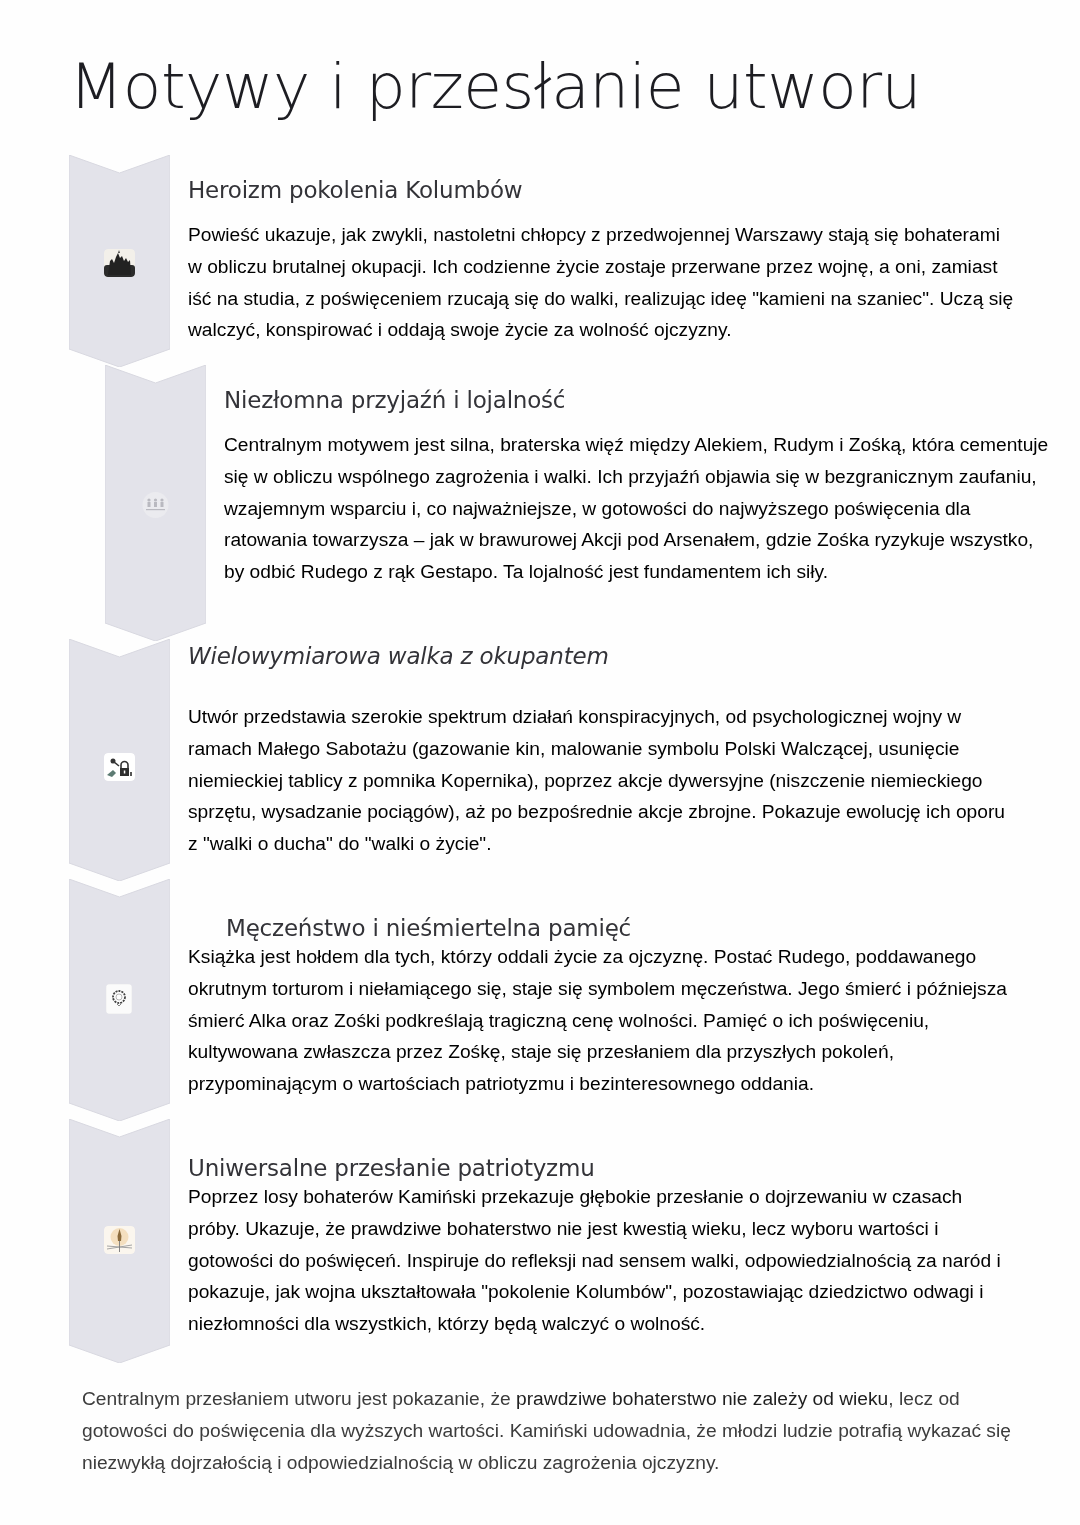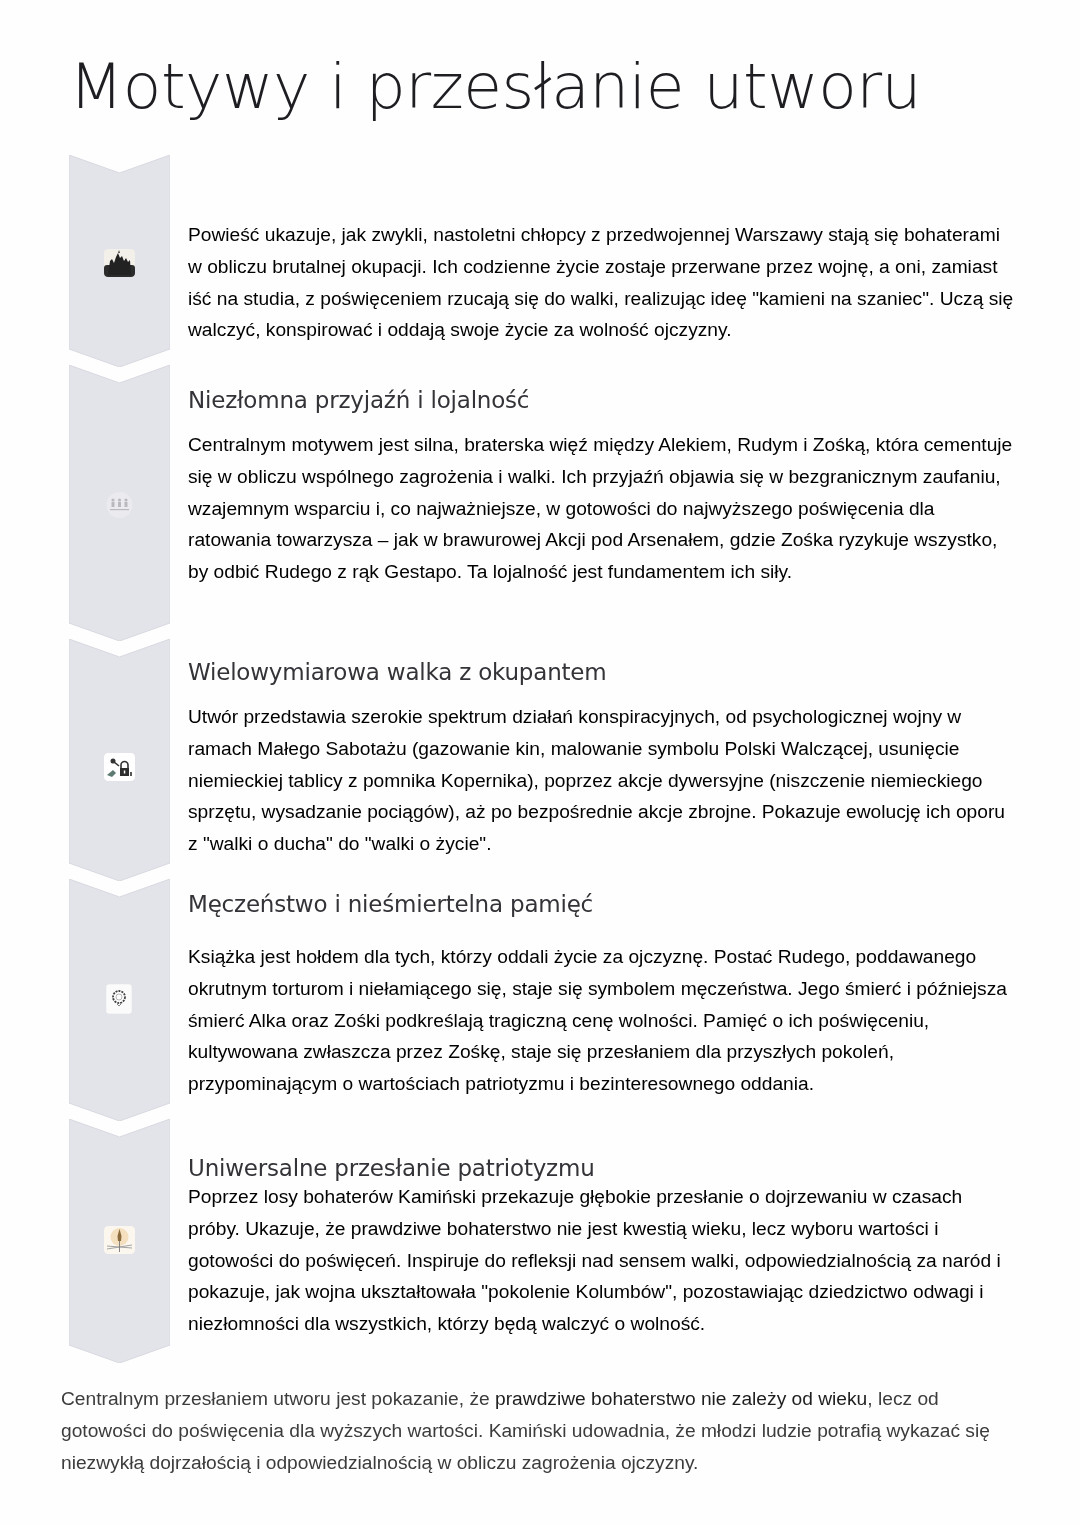--- a/index.html
+++ b/index.html
@@ -76,21 +76,21 @@
       left: 119px;
       width: 830px;
       margin: 0;
       font-family: "Liberation Sans", sans-serif;
       font-size: 19.2px;
       line-height: 31.8px;
       color: #000000;
     }
     .summary {
       position: absolute;
-      left: 61px;
+      left: 82px;
       top: 1383px;
       width: 950px;
       margin: 0;
       font-family: "Liberation Sans", sans-serif;
       font-size: 19.2px;
       line-height: 31.8px;
       color: #3c3c3c;
     }
     .summary .em {
       color: #1e1e1e;
@@ -110,24 +110,25 @@
       </svg>
     </div>
     <div class="step-icon" style="top:94px;">
       <svg width="31" height="28" viewBox="0 0 31 28">
         <rect x="0" y="0" width="31" height="28" rx="4" fill="#f3f0ea"></rect>
         <rect x="0" y="16" width="31" height="12" rx="3" fill="#2b2b2b"></rect>
         <path d="M4 26 L6 12 L8 10 L10 14 L12 8 L14 4 L16 9 L18 7 L20 12 L22 9 L24 13 L26 11 L27 26 Z" fill="#222"></path>
         <path d="M14 4 L15 1 L16 4 Z" fill="#444"></path>
       </svg>
     </div>
+    <h2 class="step-title" style="top:22px;">Heroizm pokolenia Kolumbów</h2>
     <p class="step-text" style="top:64px;">Powieść ukazuje, jak zwykli, nastoletni chłopcy z przedwojennej Warszawy stają się bohaterami w obliczu brutalnej okupacji. Ich codzienne życie zostaje przerwane przez wojnę, a oni, zamiast iść na studia, z poświęceniem rzucają się do walki, realizując ideę "kamieni na szaniec". Uczą się walczyć, konspirować i oddają swoje życie za wolność ojczyzny.</p>
   </div>
 
-  <div class="step" style="top:210px;height:276px;">
+  <div class="step" style="top:210px;height:276px;margin-left:36px;">
     <div class="chevron" style="height:276px;">
       <svg viewBox="0 0 101 276" preserveAspectRatio="none">
         <polygon points="0,0 50.5,18 101,0 101,258 50.5,276 0,258" fill="#e3e3ea" stroke="#d8d8e0" stroke-width="1"></polygon>
       </svg>
     </div>
     <div class="step-icon" style="top:126px;">
       <svg width="31" height="28" viewBox="0 0 31 28">
         <circle cx="15.5" cy="14" r="13" fill="#ebebef"></circle>
         <g fill="#b9b9c0">
           <circle cx="9" cy="9" r="1.6"></circle>
@@ -155,39 +156,39 @@
         <rect x="0" y="0" width="31" height="28" rx="4" fill="#ffffff"></rect>
         <circle cx="9" cy="8" r="2.5" fill="#333"></circle>
         <line x1="10" y1="9" x2="15" y2="13" stroke="#333" stroke-width="1.6"></line>
         <path d="M17 15 v-3 a3.5 3.5 0 0 1 7 0 v3" fill="none" stroke="#333" stroke-width="1.6"></path>
         <rect x="16" y="15" width="9" height="8" fill="#2e2e2e"></rect>
         <rect x="19.8" y="17.5" width="1.5" height="3" fill="#fff"></rect>
         <path d="M3 22 L9 17 L12 20 L8 24 Z" fill="#5d7b73"></path>
         <rect x="26" y="19" width="2" height="4" fill="#555"></rect>
       </svg>
     </div>
-    <h2 class="step-title" style="top:20px;">Wielowymiarowa walka z okupantem</h2>
+    <h2 class="step-title" style="top:4px;font-style:italic;">Wielowymiarowa walka z okupantem</h2>
     <p class="step-text" style="top:62px;">Utwór przedstawia szerokie spektrum działań konspiracyjnych, od psychologicznej wojny w ramach Małego Sabotażu (gazowanie kin, malowanie symbolu Polski Walczącej, usunięcie niemieckiej tablicy z pomnika Kopernika), poprzez akcje dywersyjne (niszczenie niemieckiego sprzętu, wysadzanie pociągów), aż po bezpośrednie akcje zbrojne. Pokazuje ewolucję ich oporu z "walki o ducha" do "walki o życie".</p>
   </div>
 
   <div class="step" style="top:724px;height:242px;">
     <div class="chevron" style="height:242px;">
       <svg viewBox="0 0 101 242" preserveAspectRatio="none">
         <polygon points="0,0 50.5,18 101,0 101,224 50.5,242 0,224" fill="#e3e3ea" stroke="#d8d8e0" stroke-width="1"></polygon>
       </svg>
     </div>
     <div class="step-icon" style="top:105px;left:37px;width:26px;height:30px;">
       <svg width="26" height="30" viewBox="0 0 26 30">
         <rect x="0" y="0" width="26" height="30" rx="1" fill="#fbfbfb" stroke="#e6e6e6" stroke-width="0.6"></rect>
         <circle cx="13" cy="13" r="6" fill="none" stroke="#444" stroke-width="1.8" stroke-dasharray="2 1"></circle>
         <circle cx="13" cy="13" r="3" fill="#fff" stroke="#888" stroke-width="0.6"></circle>
         <path d="M11 20 L13 22 L15 20" stroke="#666" stroke-width="0.8" fill="none"></path>
       </svg>
     </div>
-    <h2 class="step-title" style="top:12px;">Męczeństwo i nieśmiertelna pamięć</h2>
+    <h2 class="step-title" style="top:36px;margin-left:38px;">Męczeństwo i nieśmiertelna pamięć</h2>
     <p class="step-text" style="top:62px;">Książka jest hołdem dla tych, którzy oddali życie za ojczyznę. Postać Rudego, poddawanego okrutnym torturom i niełamiącego się, staje się symbolem męczeństwa. Jego śmierć i późniejsza śmierć Alka oraz Zośki podkreślają tragiczną cenę wolności. Pamięć o ich poświęceniu, kultywowana zwłaszcza przez Zośkę, staje się przesłaniem dla przyszłych pokoleń, przypominającym o wartościach patriotyzmu i bezinteresownego oddania.</p>
   </div>
 
   <div class="step" style="top:964px;height:244px;">
     <div class="chevron" style="height:244px;">
       <svg viewBox="0 0 101 244" preserveAspectRatio="none">
         <polygon points="0,0 50.5,18 101,0 101,226 50.5,244 0,226" fill="#e3e3ea" stroke="#d8d8e0" stroke-width="1"></polygon>
       </svg>
     </div>
     <div class="step-icon" style="top:107px;">

